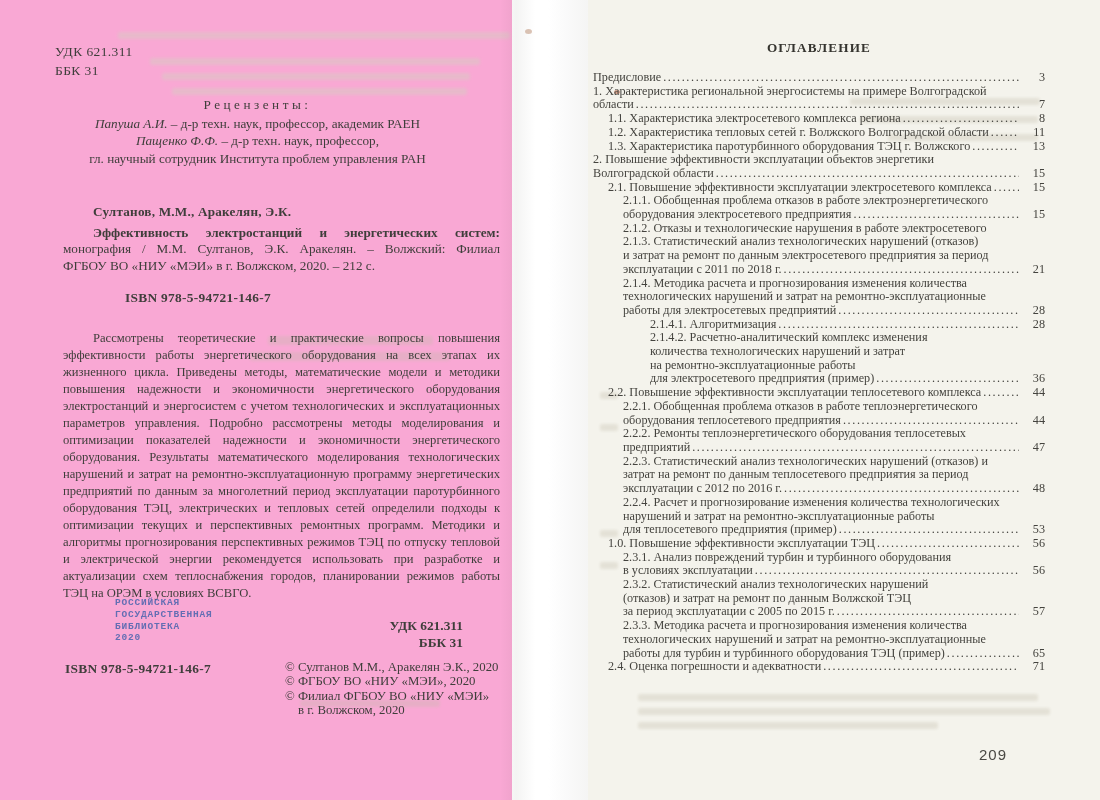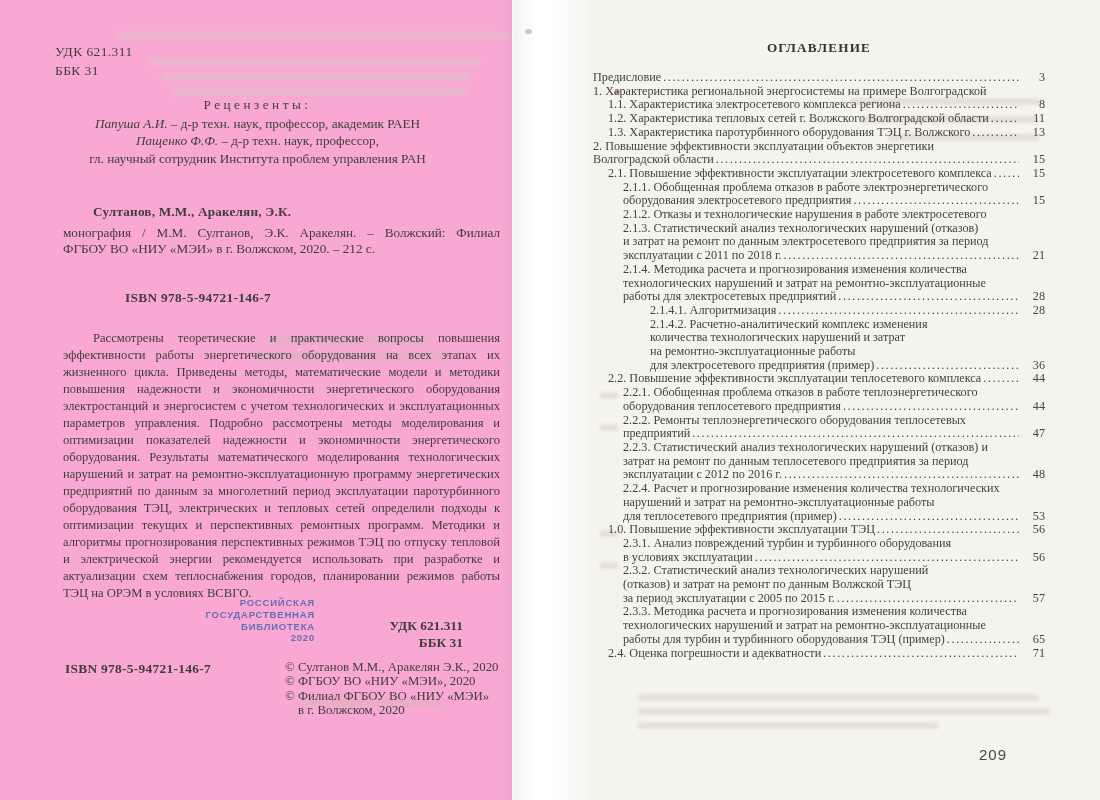--- a/index.html
+++ b/index.html
@@ -21,22 +21,22 @@
   .udc-block{left:55px;top:42px;font-size:13.5px;line-height:19px;letter-spacing:.4px;}
   .reviewers{left:25px;top:96px;width:465px;text-align:center;font-size:13.2px;line-height:17.2px;}
   .rev-heading{letter-spacing:3.5px;margin-bottom:2px;}
   .bib{left:63px;top:204px;width:437px;font-size:13.2px;line-height:16.5px;}
   .bib .authors{font-weight:bold;padding-left:30px;margin-bottom:4px;letter-spacing:.2px;}
   .bib .title-line{font-weight:bold;padding-left:30px;text-align:justify;text-align-last:justify;}
   .bib .imprint1{text-align:justify;text-align-last:justify;}
   .isbn-top{left:125px;top:290px;font-size:13.4px;font-weight:bold;letter-spacing:.3px;}
   .abstract{left:63px;top:330px;width:437px;font-size:12.6px;line-height:17px;text-align:justify;}
   .abstract p{margin:0;text-indent:30px;}
-  .stamp{left:115px;top:597px;width:200px;text-align:right;
-    font-family:Liberation Sans, sans-serif;
+  .stamp{left:115px;top:597px;width:200px;text-align:left;
+    font-family:Liberation Mono, monospace;
     font-size:9.5px;line-height:11.8px;letter-spacing:.8px;font-weight:bold;opacity:.85;}
   .udc-bottom{left:330px;top:617px;width:133px;text-align:right;font-weight:bold;font-size:13.4px;line-height:17px;}
   .isbn-bottom{left:65px;top:661px;font-weight:bold;font-size:13.4px;letter-spacing:.3px;}
   .copyright{left:285px;top:660px;width:220px;font-size:12.8px;line-height:14.3px;}
   .copyright .c-line.indented{padding-left:13px;}
 
   
   .toc-wrap{left:5px;top:0;width:452px;}
   .toc-heading{position:absolute;top:40px;left:0;width:452px;text-align:center;
     font-weight:bold;font-size:13.2px;letter-spacing:1.2px;color:#35342f;}
@@ -80,20 +80,21 @@
 
   <div class="abs reviewers">
     <div class="rev-heading">Рецензенты:</div>
     <div class="rev-line"><i>Папуша А.И.</i><span> – д-р техн. наук, профессор, академик РАЕН</span></div>
     <div class="rev-line"><i>Пащенко Ф.Ф.</i><span> – д-р техн. наук, профессор,</span></div>
     <div class="rev-line"><span>гл. научный сотрудник Института проблем управления РАН</span></div>
   </div>
 
   <div class="abs bib">
     <div class="authors">Султанов, М.М., Аракелян, Э.К.</div>
+    <div class="title-line">Эффективность электростанций и энергетических систем:</div>
     <div class="imprint1">монография / М.М. Султанов, Э.К. Аракелян. – Волжский: Филиал</div>
     <div class="imprint2">ФГБОУ ВО «НИУ «МЭИ» в г. Волжском, 2020. – 212 с.</div>
   </div>
 
   <div class="abs isbn-top">ISBN 978-5-94721-146-7</div>
 
   <div class="abs abstract">
     <p>Рассмотрены теоретические и практические вопросы повышения эффективности работы энергетического оборудования на всех этапах их жизненного цикла. Приведены методы, математические модели и методики повышения надежности и экономичности энергетического оборудования электростанций и энергосистем с учетом технологических и эксплуатационных параметров управления. Подробно рассмотрены методы моделирования и оптимизации показателей надежности и экономичности энергетического оборудования. Результаты математического моделирования технологических нарушений и затрат на ремонтно-эксплуатационную программу энергетических предприятий по данным за многолетний период эксплуатации паротурбинного оборудования ТЭЦ, электрических и тепловых сетей определили подходы к оптимизации текущих и перспективных ремонтных программ. Методики и алгоритмы прогнозирования перспективных режимов ТЭЦ по отпуску тепловой и электрической энергии рекомендуется использовать при разработке и актуализации схем теплоснабжения городов, планировании режимов работы ТЭЦ на ОРЭМ в условиях ВСВГО.</p>
   </div>
 
@@ -141,20 +142,25 @@
     <div class="toc" id="toc">
         <div class="toc-entry ind0">
           <div class="toc-line last">
             <span class="t">Предисловие</span>
             <span class="leader"></span>
             <span class="pg">3</span>
           </div>
         </div>
         <div class="toc-entry ind0">
           <div class="toc-line">1. Характеристика региональной энергосистемы на примере Волгоградской</div>
+          <div class="toc-line last">
+            <span class="t">области</span>
+            <span class="leader"></span>
+            <span class="pg">7</span>
+          </div>
         </div>
         <div class="toc-entry ind1">
           <div class="toc-line last">
             <span class="t">1.1. Характеристика электросетевого комплекса региона </span>
             <span class="leader"></span>
             <span class="pg">8</span>
           </div>
         </div>
         <div class="toc-entry ind1">
           <div class="toc-line last">

